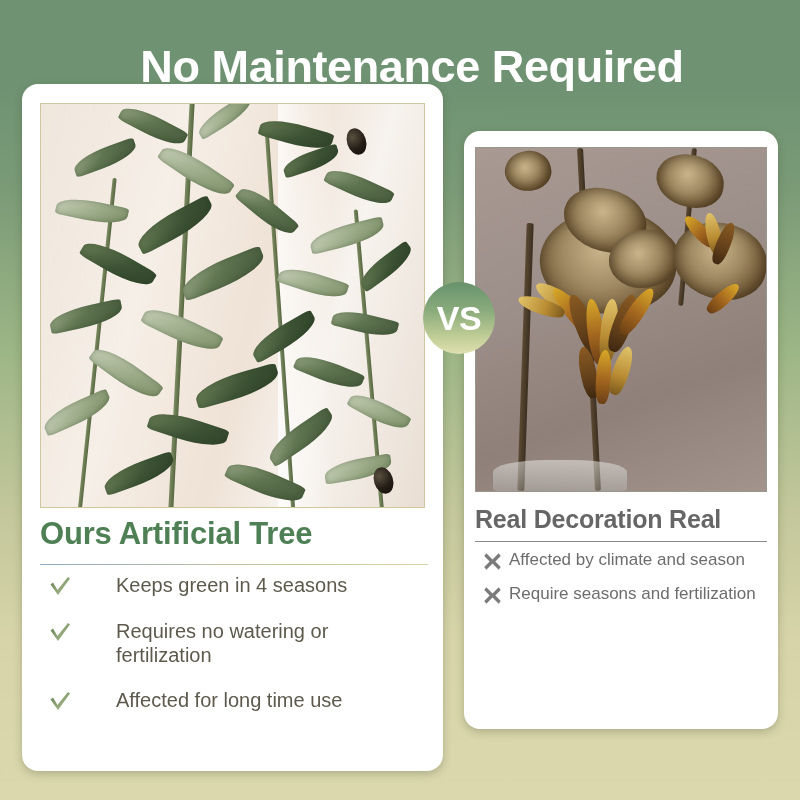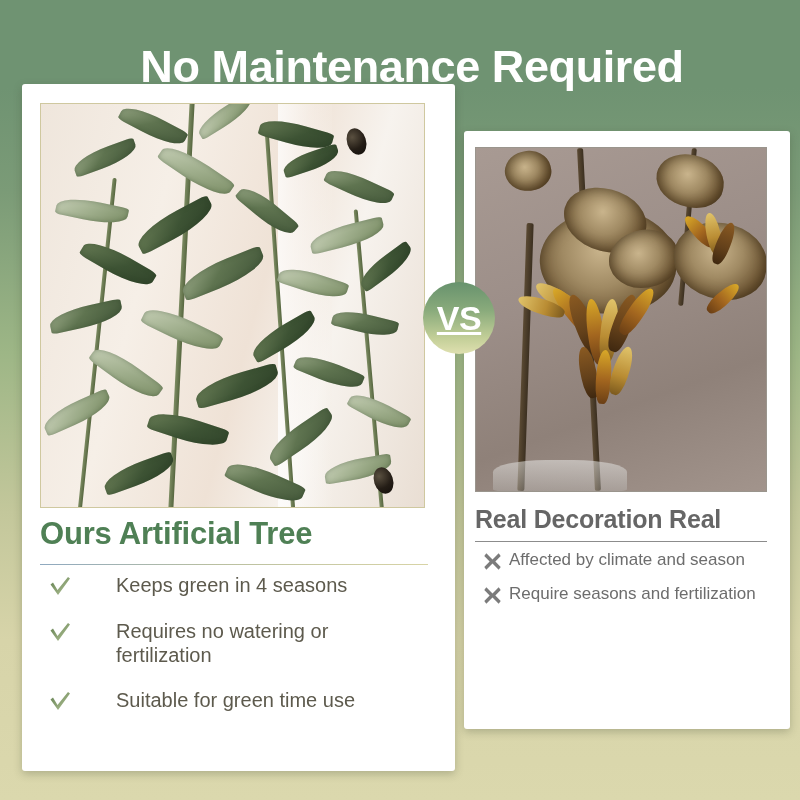--- a/index.html
+++ b/index.html
@@ -43,23 +43,22 @@
     font-weight: bold;
     letter-spacing: -0.4px;
     line-height: 54px;
     font-family: "Liberation Sans", sans-serif;
   }
 
   
   .card {
     position: absolute;
     background: #ffffff;
-    border-radius: 3px;
+    border-radius: 16px;
     box-shadow: 0 3px 9px rgba(60, 70, 45, 0.28);
-    padding-left: 12px;
   }
   .card-left {
     left: 22px;
     top: 84px;
     width: 421px;
     height: 687px;
     z-index: 3;
   }
   .card-right {
     left: 464px;
@@ -186,21 +185,20 @@
     align-items: center;
     justify-content: center;
   }
   .vs-text {
     color: #ffffff;
     font-size: 34px;
     font-weight: bold;
     letter-spacing: -0.5px;
     line-height: 34px;
     font-family: "Liberation Sans", sans-serif;
-    text-decoration: underline;
   }
 
   
   .card-body {
     position: absolute;
     box-sizing: border-box;
   }
   .body-left {
     left: 18px;
     top: 432px;
@@ -363,21 +361,21 @@
         <li class="feature-item">
           <svg class="bullet-icon check-icon" viewBox="0 0 24 24">
             <path d="M2.5 10.5 L5 8.5 L9.5 16 L20 3 L22 4.5 L10 21 Z" fill="url(#cg1)"></path>
           </svg>
           <span class="feature-text">Requires no watering or fertilization</span>
         </li>
         <li class="feature-item">
           <svg class="bullet-icon check-icon" viewBox="0 0 24 24">
             <path d="M2.5 10.5 L5 8.5 L9.5 16 L20 3 L22 4.5 L10 21 Z" fill="url(#cg1)"></path>
           </svg>
-          <span class="feature-text">Suitable for green time use</span>
+          <span class="feature-text">Affected for long time use</span>
         </li>
       </ul>
     </div>
   </div>
 
   <div class="card card-right">
 
     <div class="photo photo-right">
       <div class="bg"></div>
 

